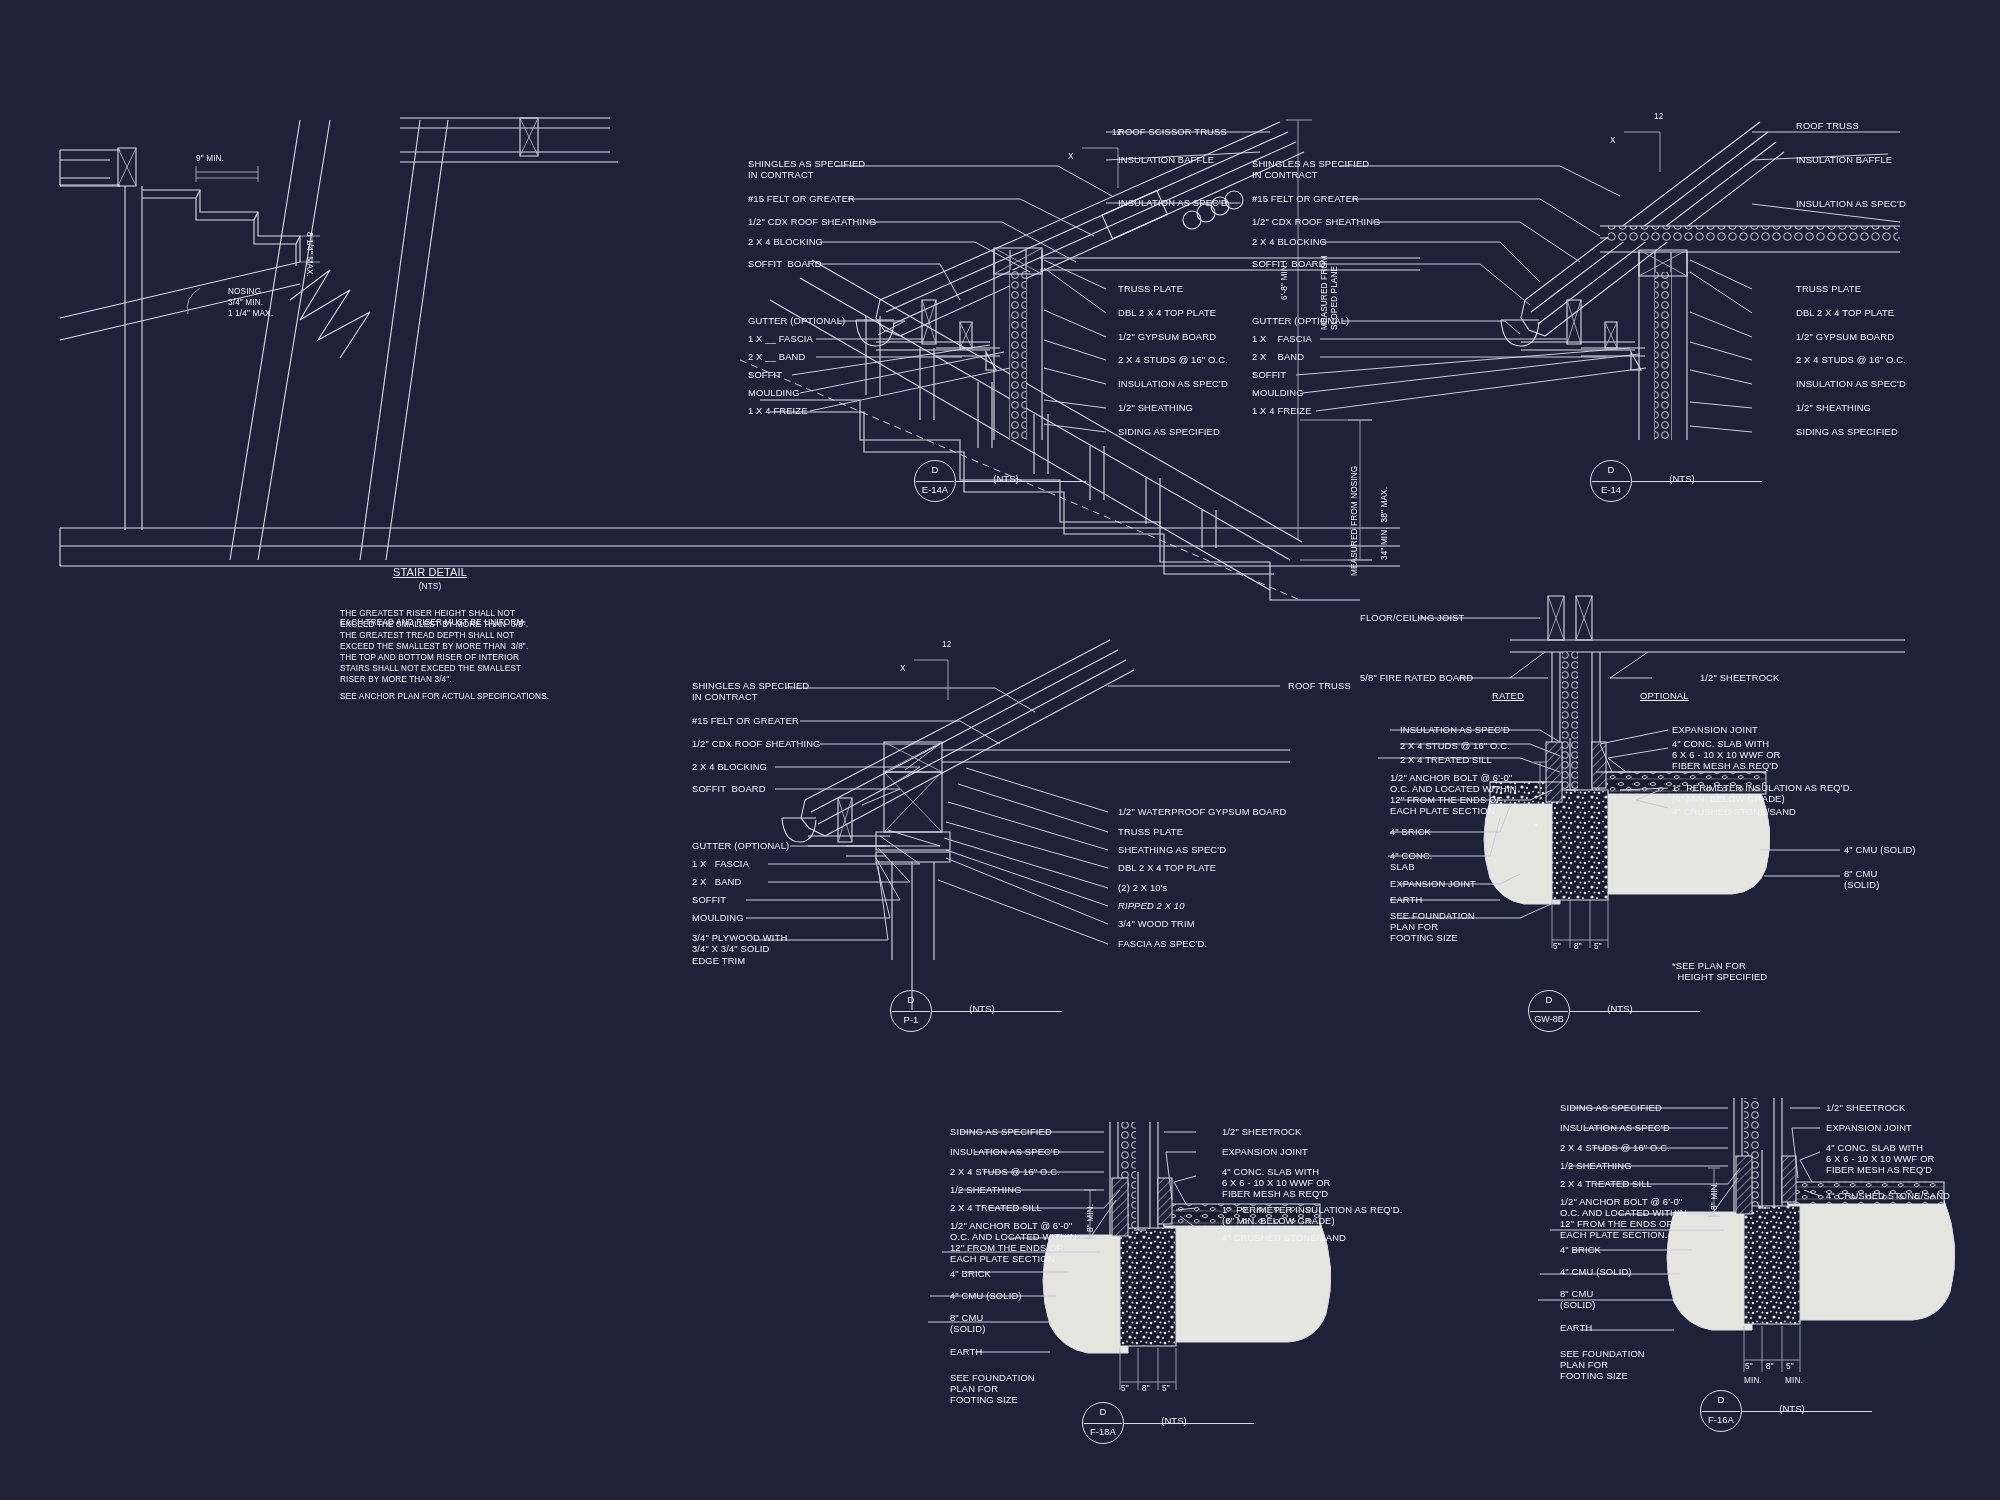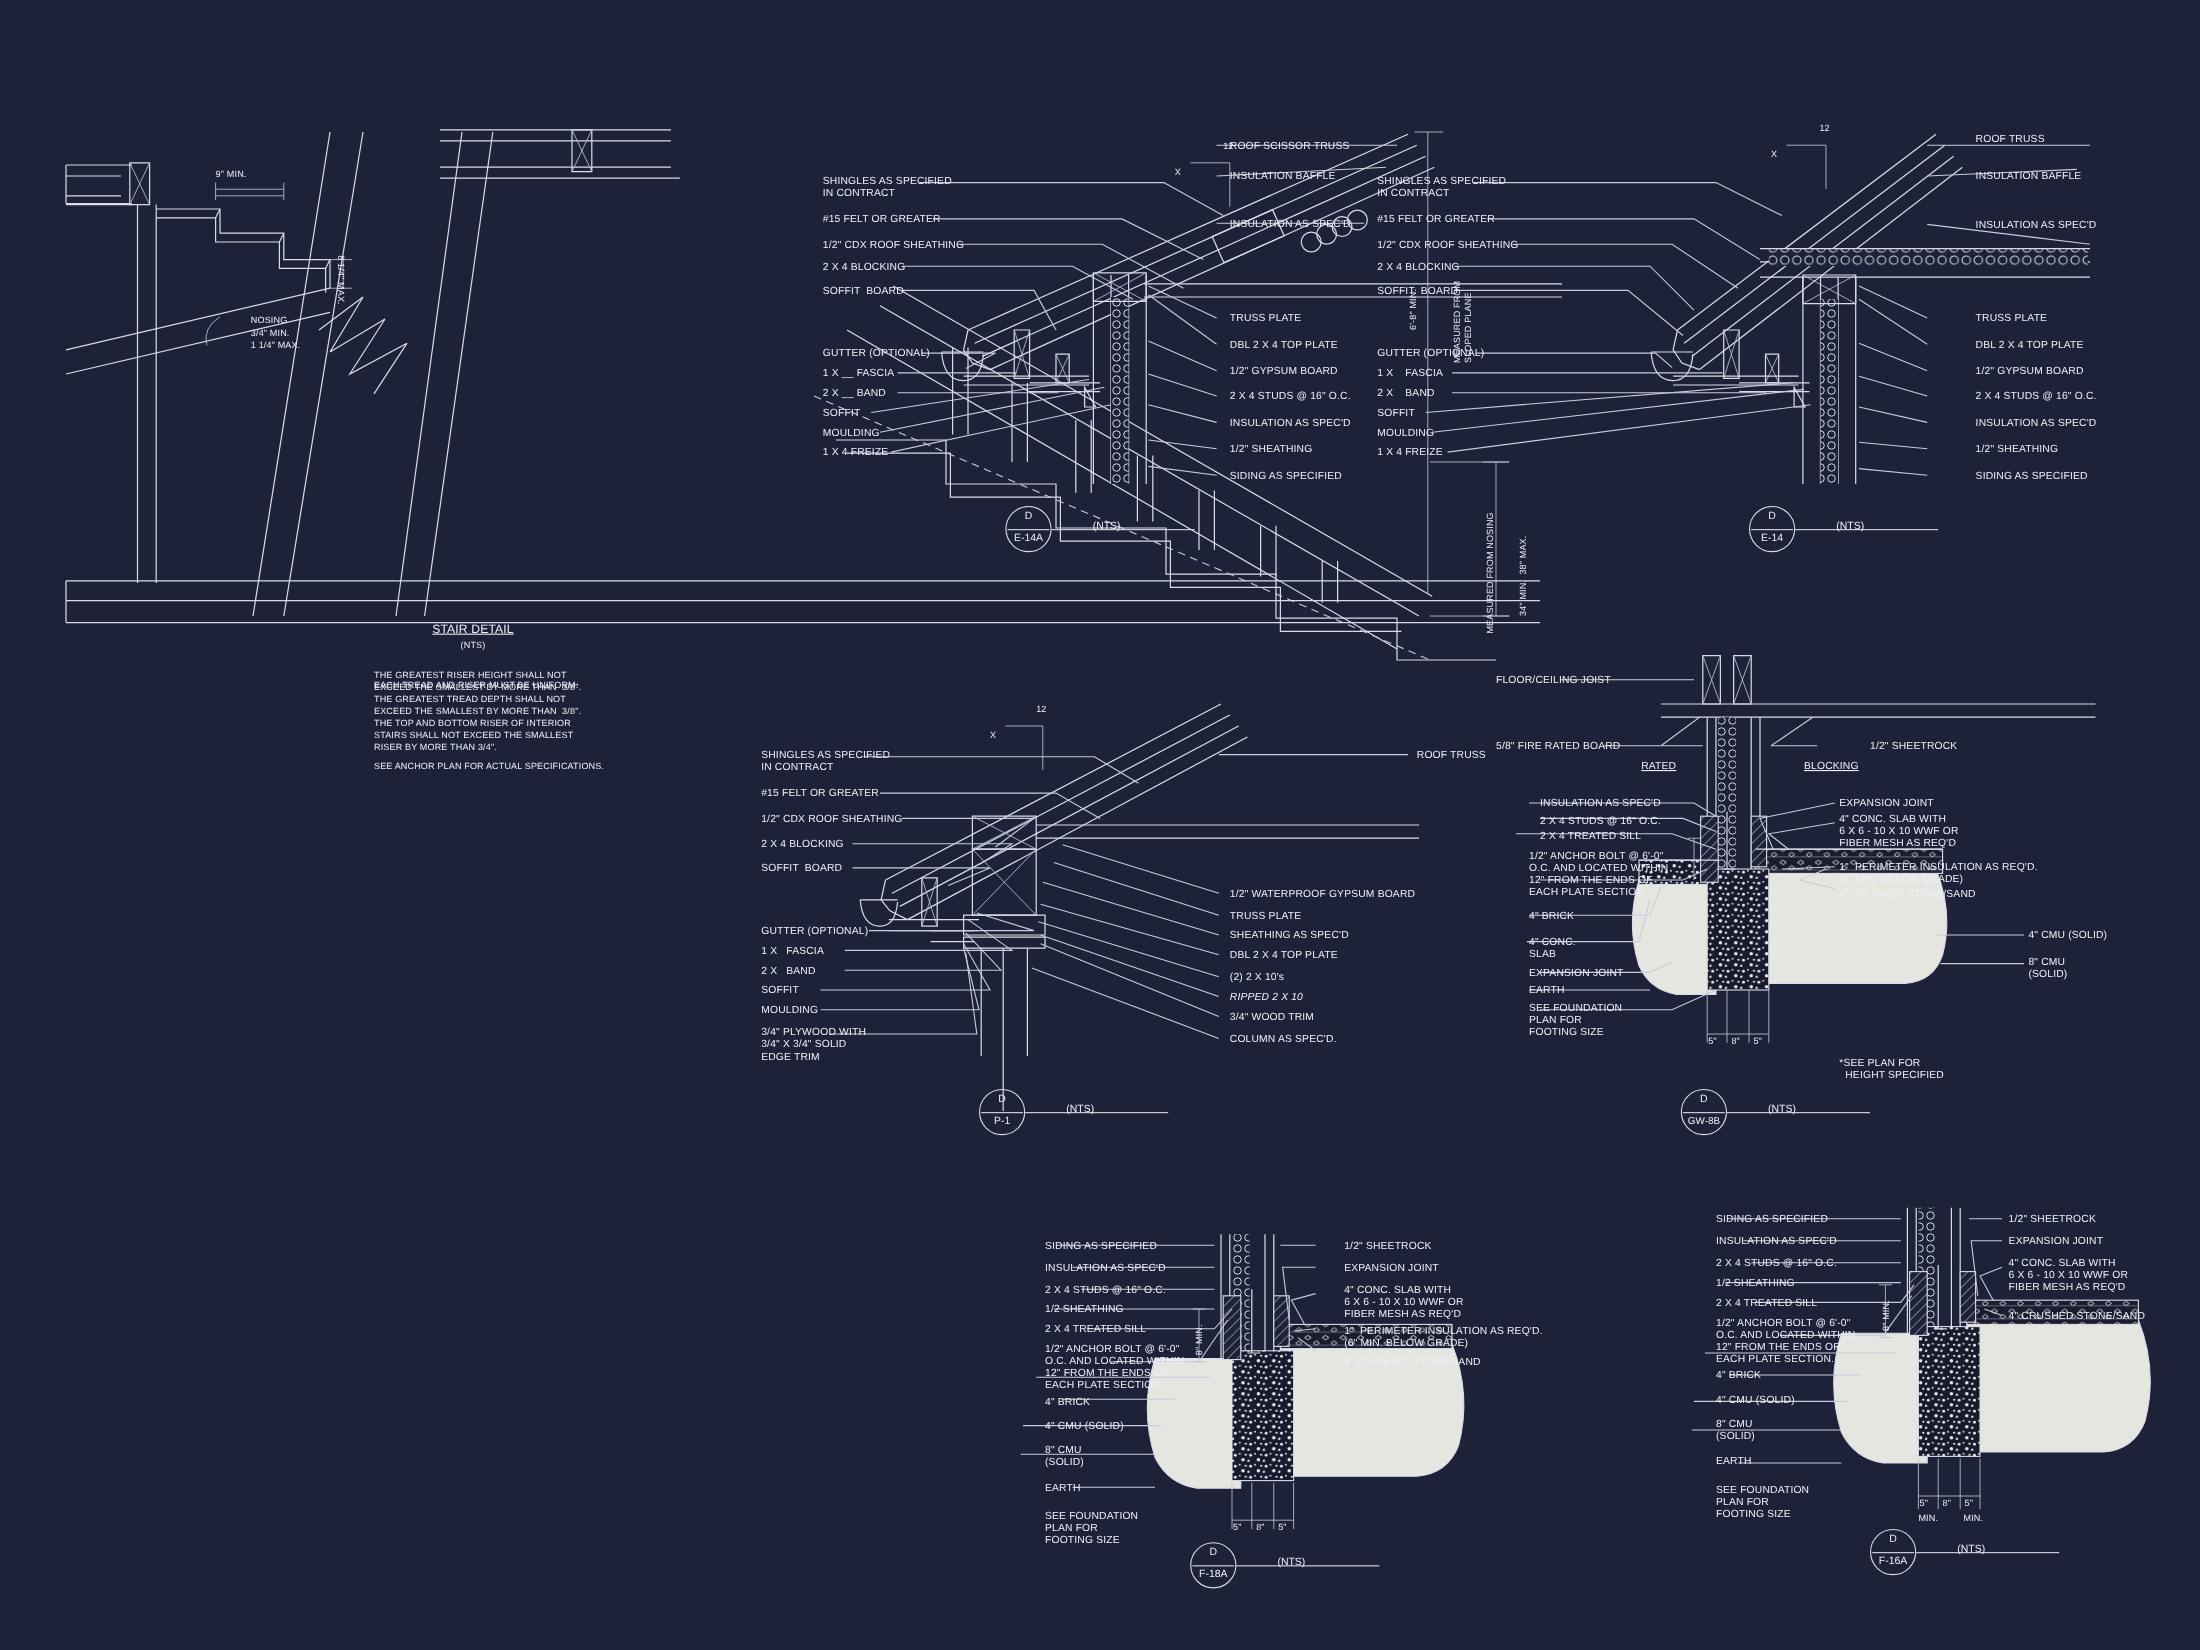--- a/index.html
+++ b/index.html
@@ -560,21 +560,21 @@
 EDGE TRIM</div>
 
 <div class="lbl" style="left:1288px;top:680px;">ROOF TRUSS</div>
 <div class="lbl" style="left:1118px;top:806px;">1/2" WATERPROOF GYPSUM BOARD</div>
 <div class="lbl" style="left:1118px;top:826px;">TRUSS PLATE</div>
 <div class="lbl" style="left:1118px;top:844px;">SHEATHING AS SPEC'D</div>
 <div class="lbl" style="left:1118px;top:862px;">DBL 2 X 4 TOP PLATE</div>
 <div class="lbl" style="left:1118px;top:882px;">(2) 2 X 10's</div>
 <div class="lbl" style="left:1118px;top:900px;font-style:italic;">RIPPED 2 X 10</div>
 <div class="lbl" style="left:1118px;top:918px;">3/4" WOOD TRIM</div>
-<div class="lbl" style="left:1118px;top:938px;">COLUMN AS SPEC'D.</div>
+<div class="lbl" style="left:1118px;top:938px;">FASCIA AS SPEC'D.</div>
 
 <div class="lbl small" style="left:900px;top:664px;">X</div>
 <div class="lbl small" style="left:942px;top:640px;">12</div>
 
 <div class="tagwrap" style="left:890px;top:990px;">
   <div class="tagcirc" style="left:0;top:0;"></div>
   <div class="tagline" style="left:2px;top:21px;width:38px;"></div>
   <div class="tagline" style="left:42px;top:21px;width:130px;"></div>
   <div class="tagtxt" style="left:0;top:4px;">D</div>
   <div class="tagtxt" style="left:0;top:24px;">P-1</div>
@@ -605,21 +605,21 @@
 6 X 6 - 10 X 10 WWF OR
 FIBER MESH AS REQ'D</div>
 <div class="lbl" style="left:1672px;top:782px;line-height:11px;">1"  PERIMETER INSULATION AS REQ'D.
 (6" MIN. BELOW GRADE)</div>
 <div class="lbl" style="left:1672px;top:806px;">4" CRUSHED STONE/SAND</div>
 <div class="lbl" style="left:1844px;top:844px;">4" CMU (SOLID)</div>
 <div class="lbl" style="left:1844px;top:868px;line-height:11px;">8" CMU
 (SOLID)</div>
 
 <div class="lbl ul" style="left:1492px;top:690px;">RATED</div>
-<div class="lbl ul" style="left:1640px;top:690px;">BLOCKING</div>
+<div class="lbl ul" style="left:1640px;top:690px;">OPTIONAL</div>
 <div class="lbl" style="left:1534px;top:820px;">*</div>
 <div class="lbl small" style="left:1553px;top:942px;">5"</div>
 <div class="lbl small" style="left:1574px;top:942px;">8"</div>
 <div class="lbl small" style="left:1594px;top:942px;">5"</div>
 <div class="lbl" style="left:1672px;top:960px;line-height:11px;">*SEE PLAN FOR
   HEIGHT SPECIFIED</div>
 
 <div class="tagwrap" style="left:1528px;top:990px;">
   <div class="tagcirc" style="left:0;top:0;"></div>
   <div class="tagline" style="left:2px;top:21px;width:38px;"></div>

